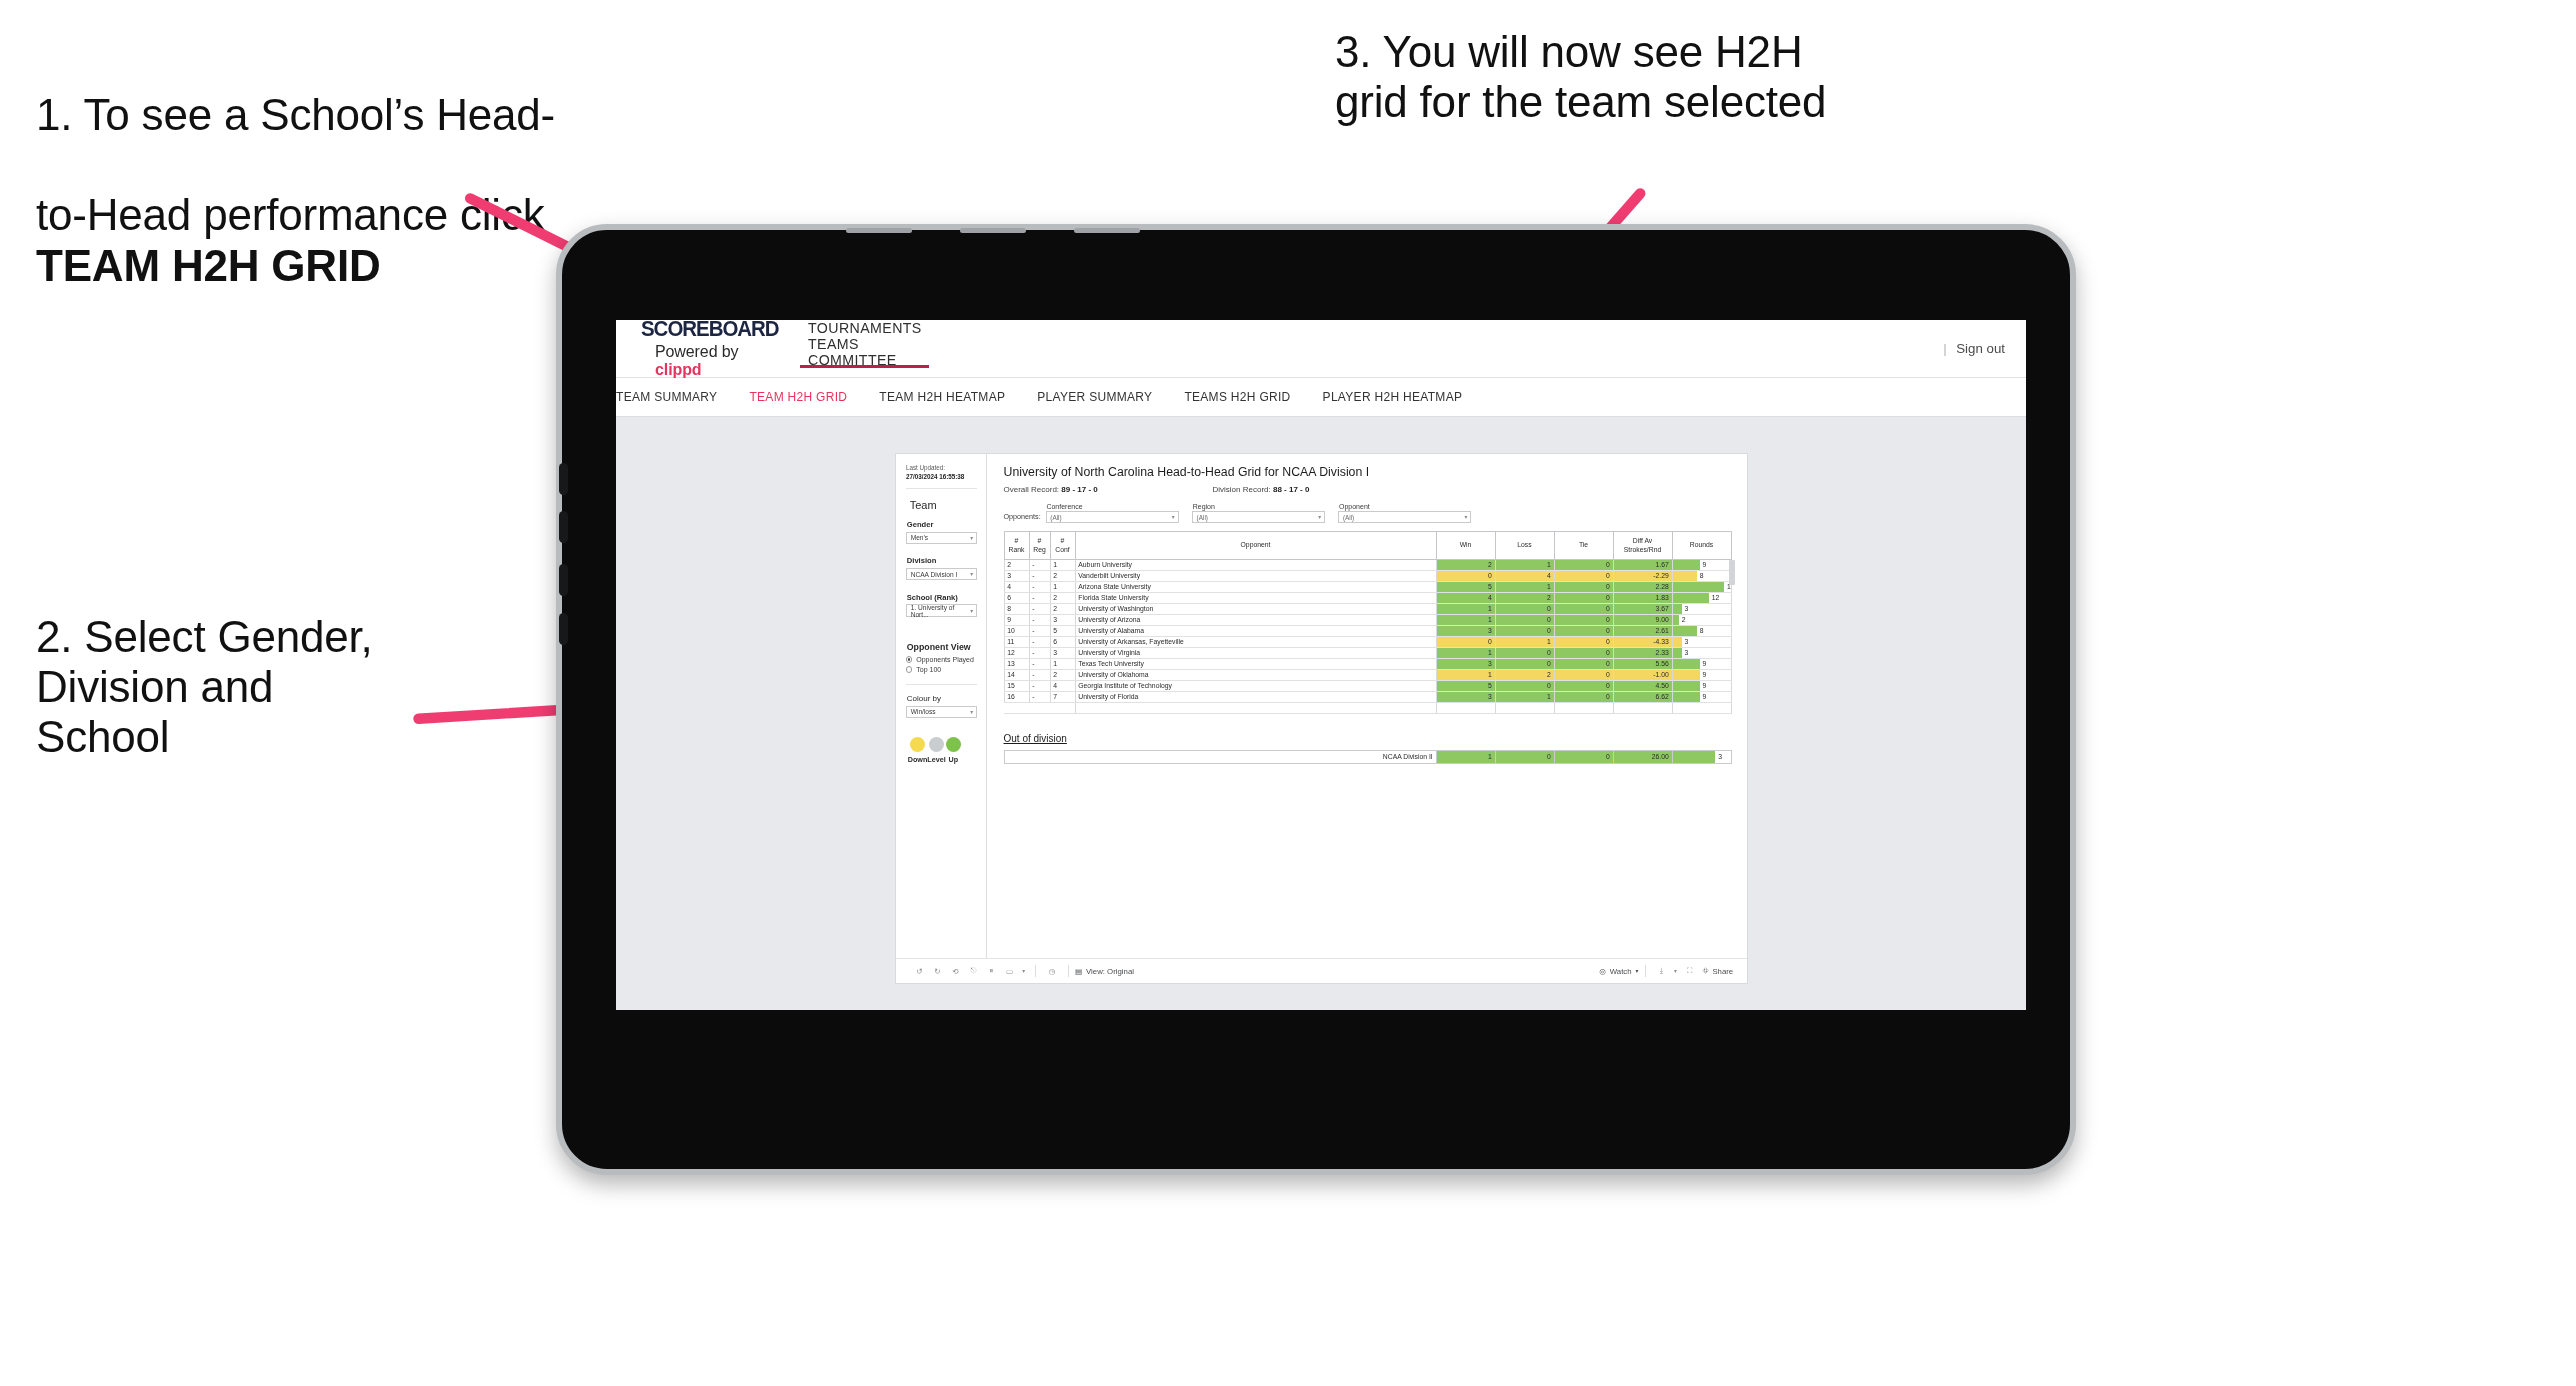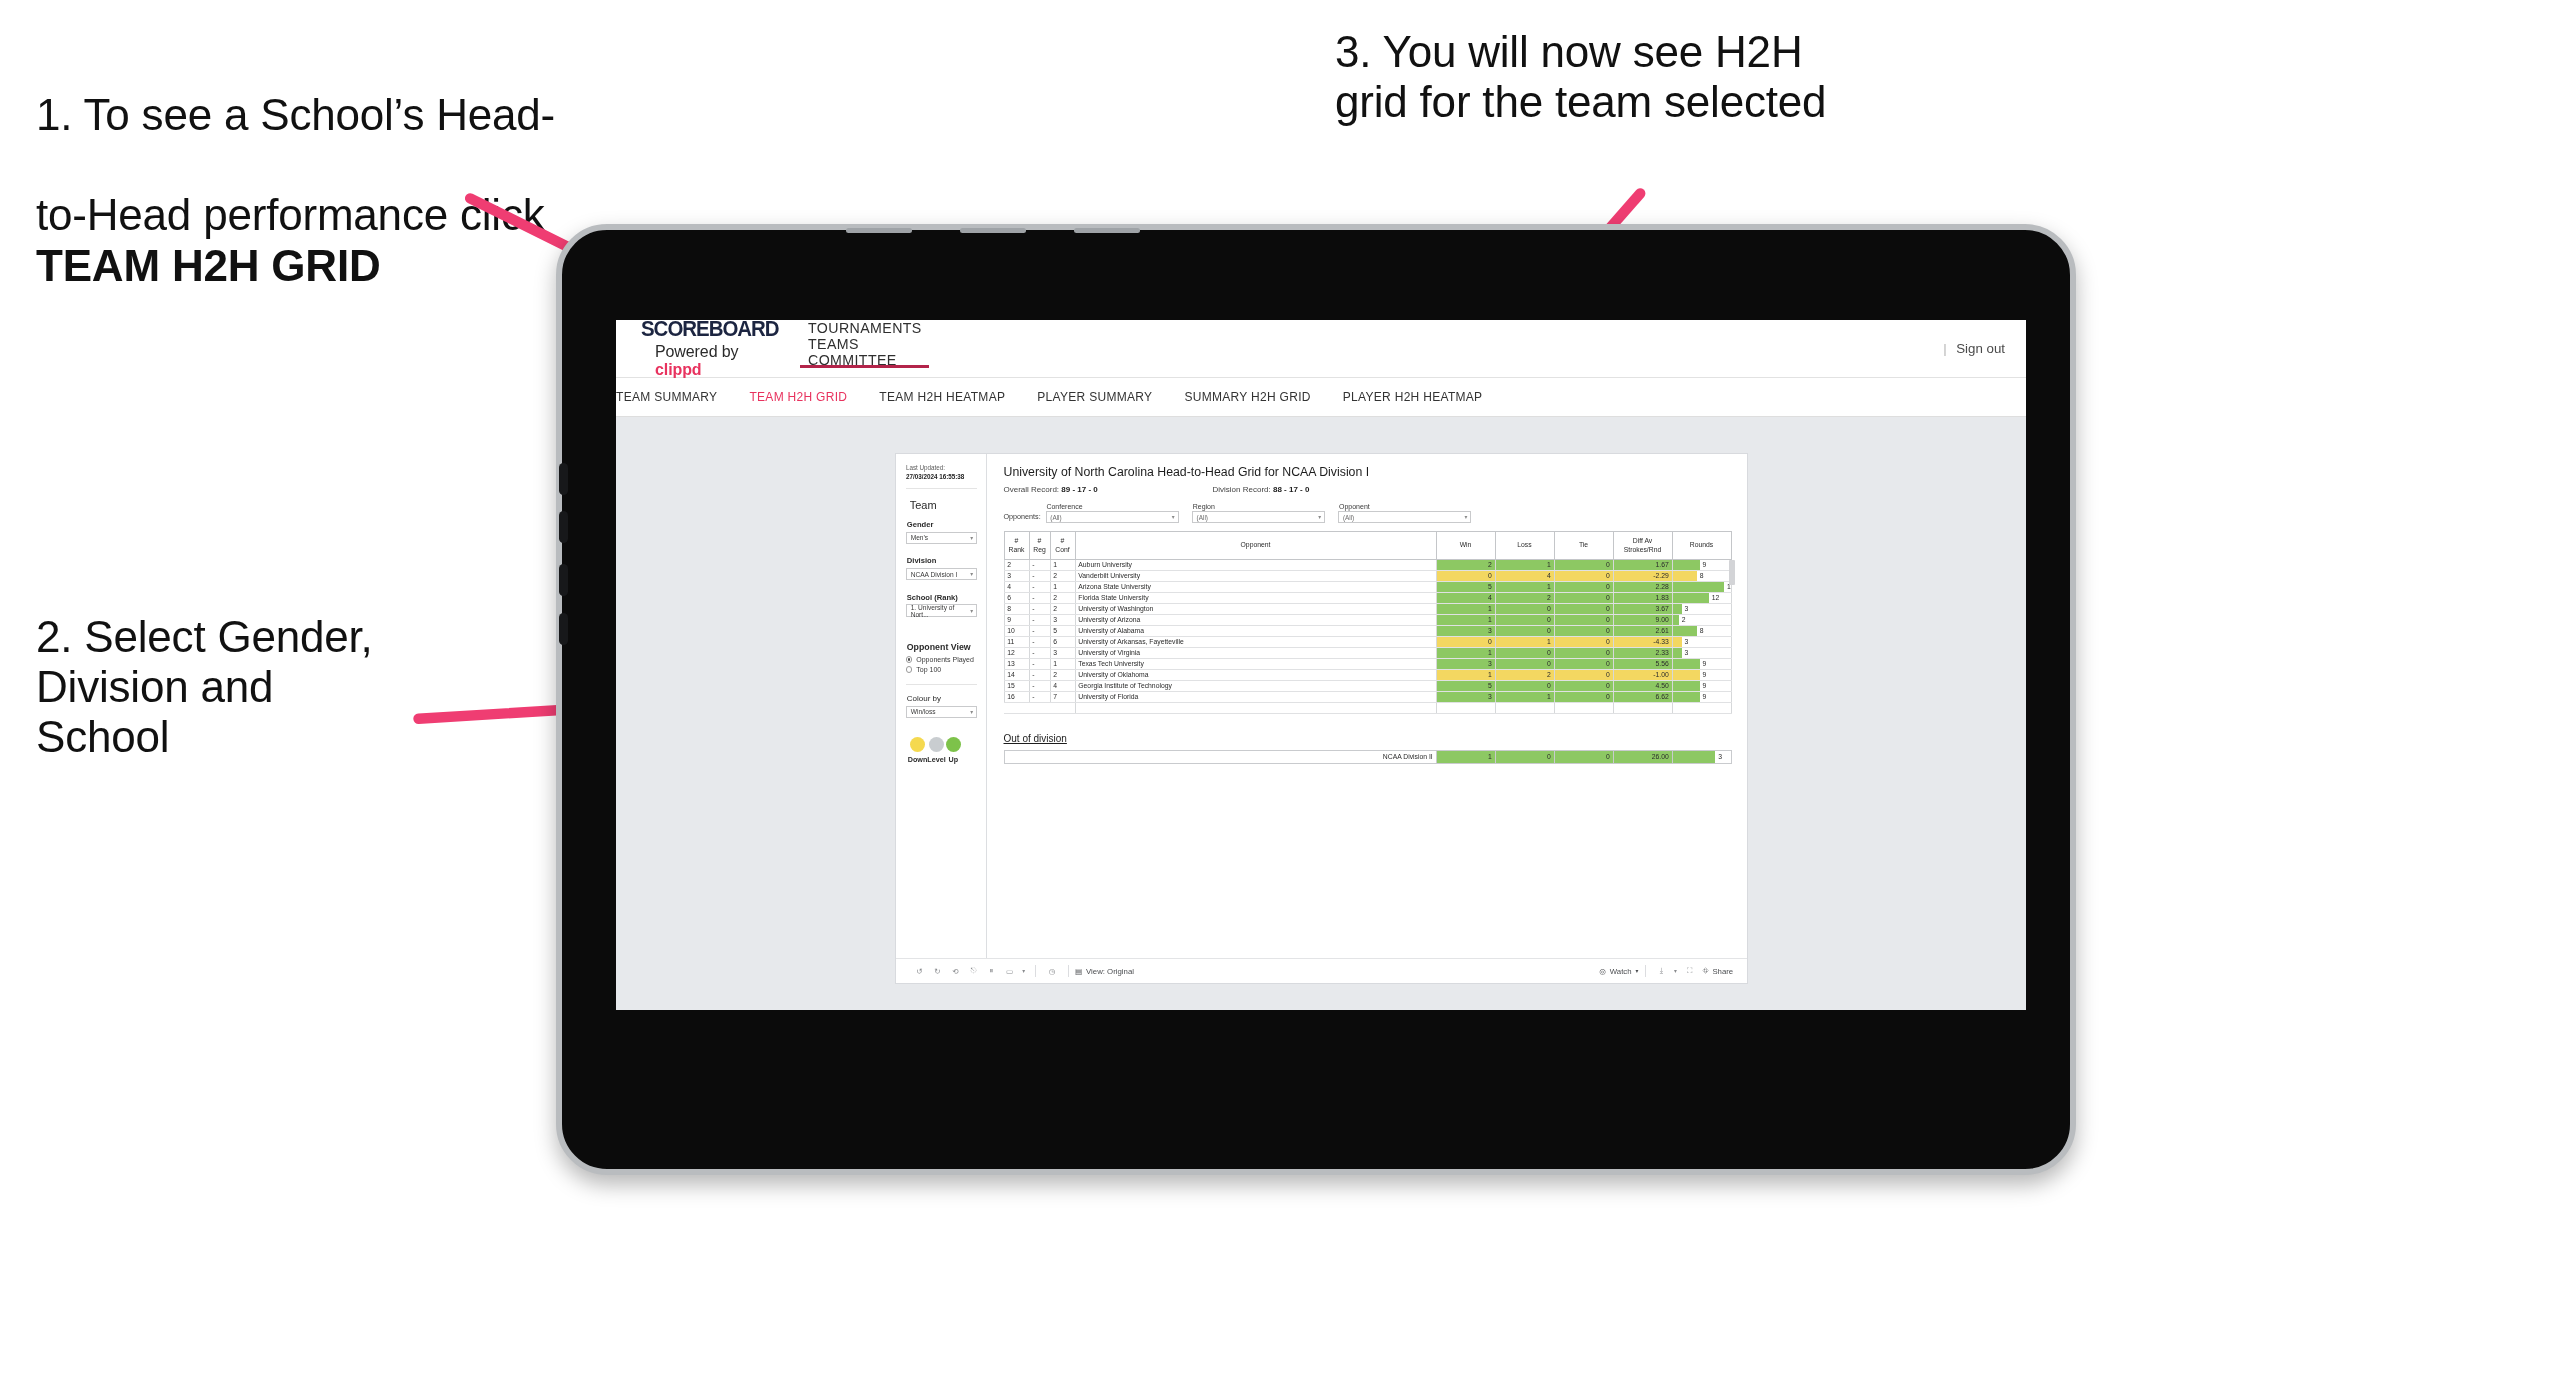--- a/index.html
+++ b/index.html
@@ -398,21 +398,21 @@
             <span class="divider">|</span>
             <span>Sign out</span>
           </div>
         </div>
 
         <div class="sub-nav">
           <div class="sub-item">TEAM SUMMARY</div>
           <div class="sub-item active">TEAM H2H GRID</div>
           <div class="sub-item">TEAM H2H HEATMAP</div>
           <div class="sub-item">PLAYER SUMMARY</div>
-          <div class="sub-item">SUMMARY H2H GRID</div>
+          <div class="sub-item">TEAMS H2H GRID</div>
           <div class="sub-item">PLAYER H2H HEATMAP</div>
         </div>
 
         <div class="workspace">
           <div class="viz-card">
             <div class="viz-body">
 
               <div class="filter-panel">
                 <div class="last-updated">
                   <span>Last Updated:</span>

